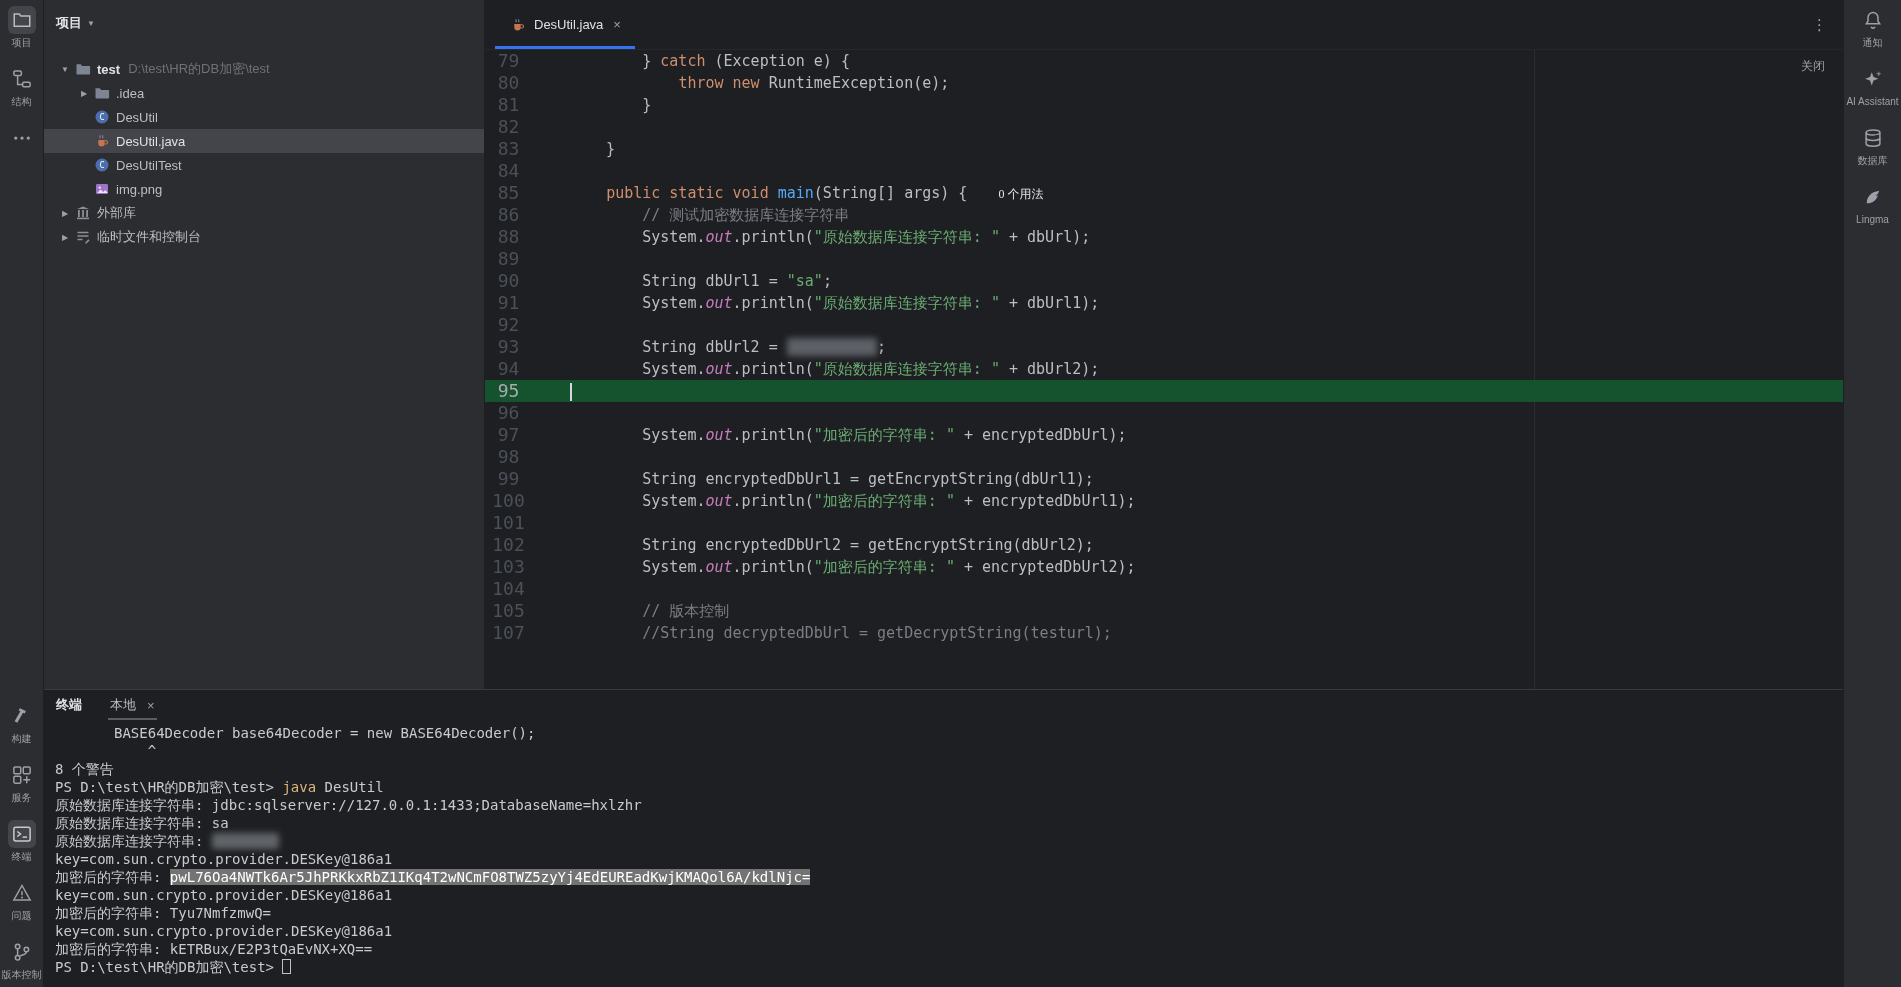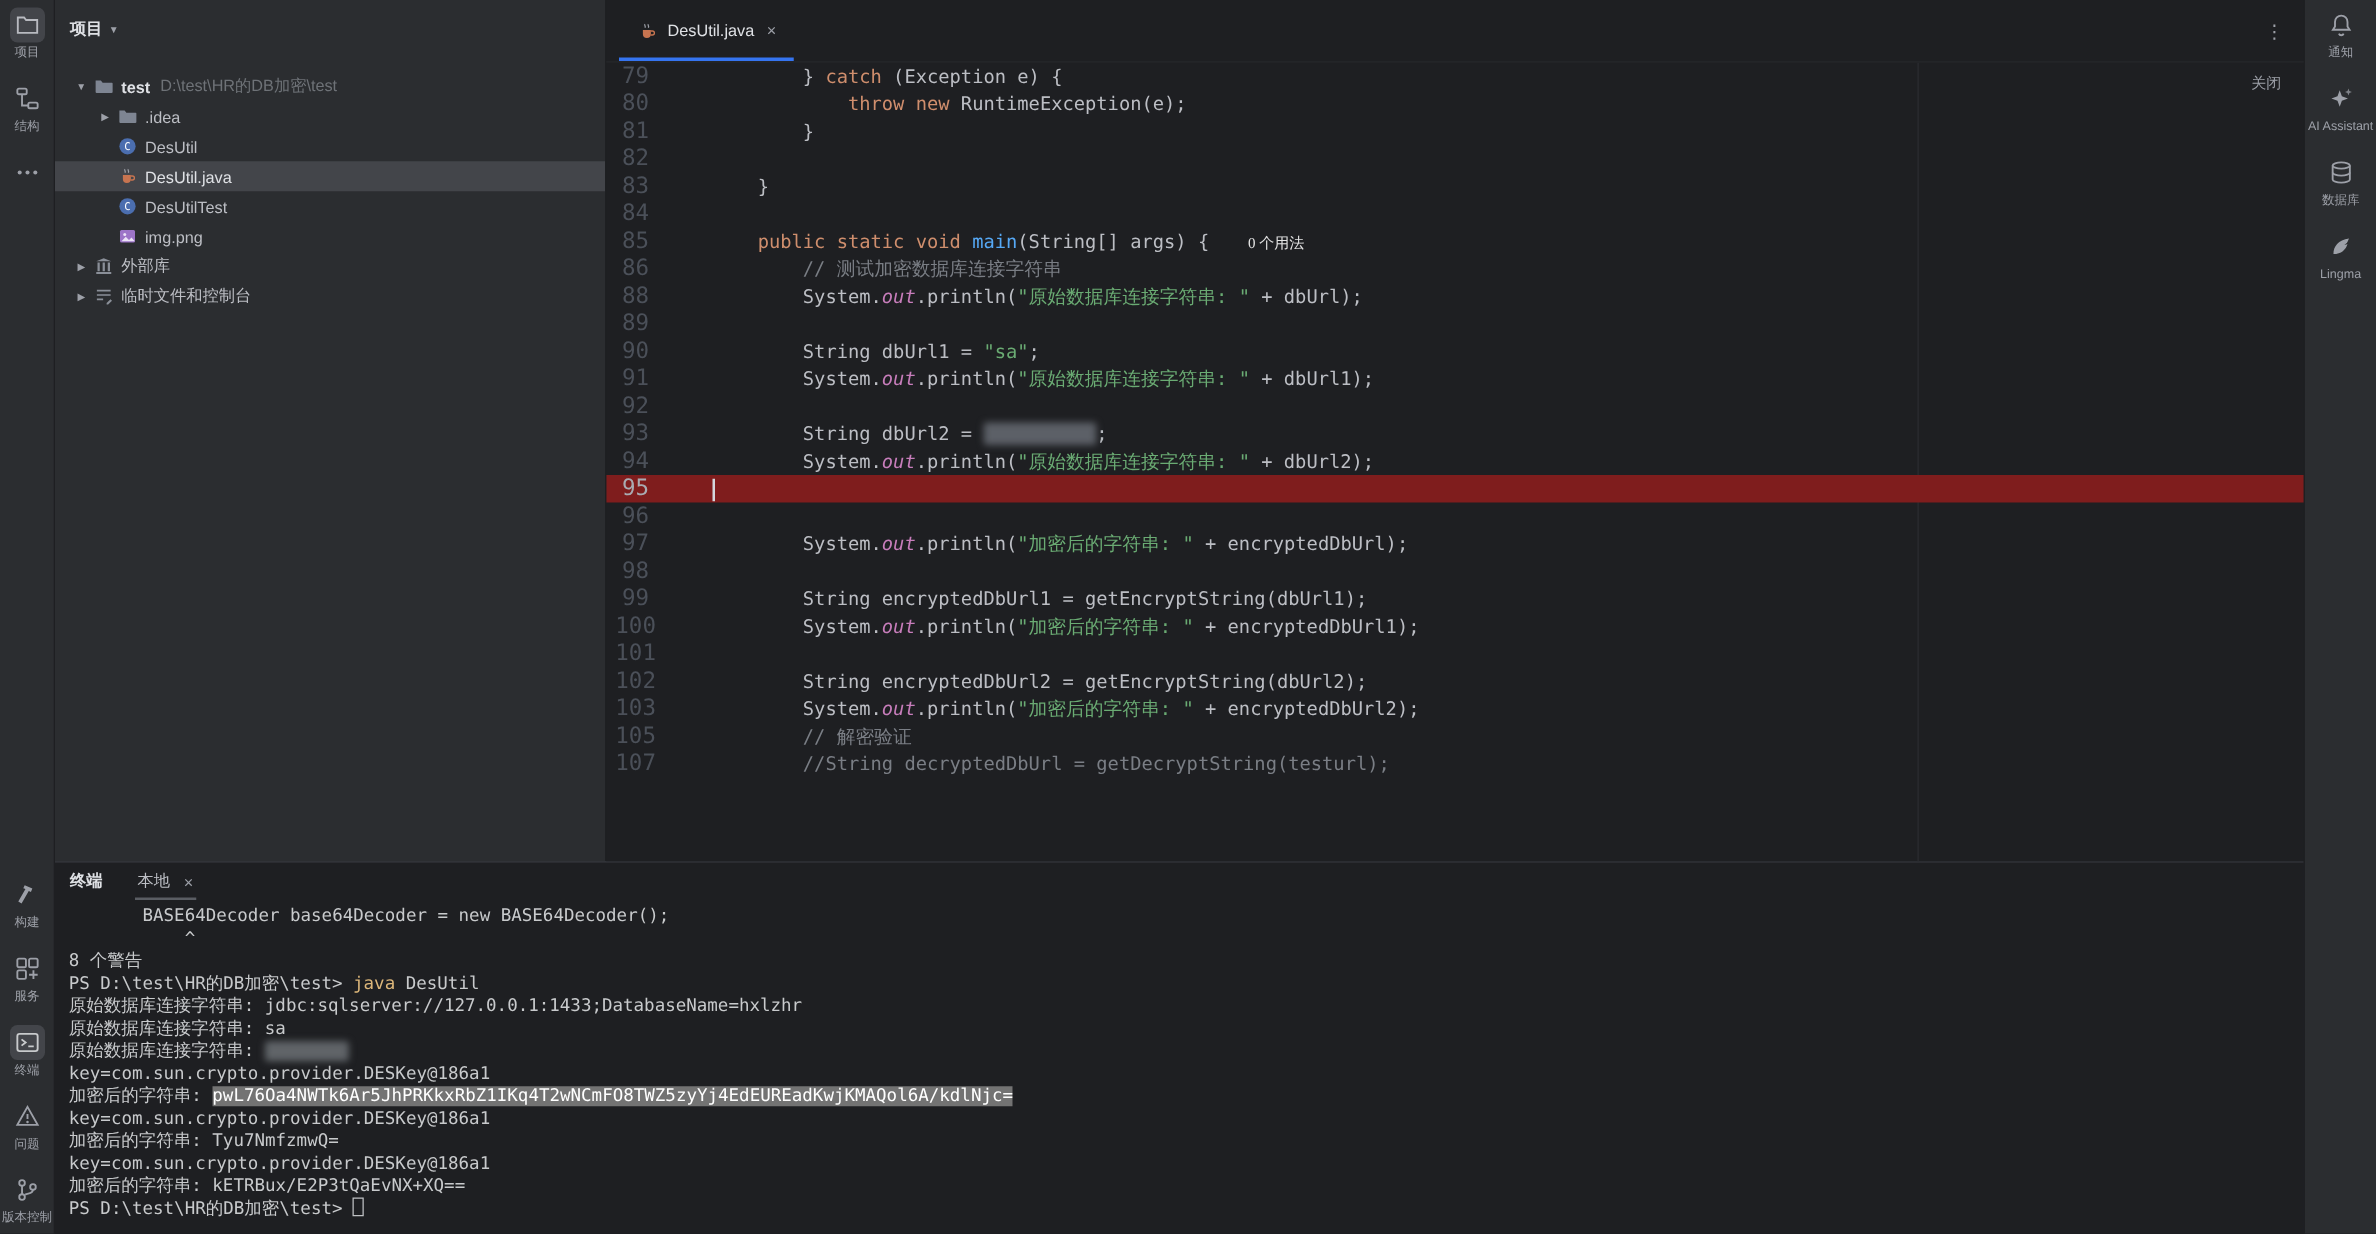--- a/index.html
+++ b/index.html
@@ -42,21 +42,21 @@
   .tab{display:flex;align-items:center;gap:7px;padding:0 14px;height:100%;color:#dfe1e5;
     box-shadow:inset 0 -3px 0 #3574f0;cursor:pointer}
   .tab-close{color:#9da0a8;margin-left:3px;font-size:13px}
   .tab-more{position:absolute;right:16px;top:50%;transform:translateY(-50%);color:#9da0a8;font-size:15px;cursor:pointer}
   .editor-close-link{position:absolute;top:58px;right:18px;color:#9da0a8;font-size:12px;z-index:4;cursor:pointer}
 
   .code{flex:1;position:relative;overflow:hidden;
     font-family:"DejaVu Sans Mono","Liberation Mono",monospace;font-size:15px;line-height:22px}
   .guide{position:absolute;left:1049px;top:0;bottom:0;width:1px;background:#2b2d30;z-index:0}
   .cline{display:flex;height:22px;white-space:pre;position:relative;z-index:1}
-  .cline.current{background:#7f1d1d}
+  .cline.current{background:#14532d}
   .lnum{width:85px;flex:none;text-align:center;padding-right:38px;color:#4b5059;font-size:18px;line-height:22px}
   .cline.current .lnum{color:#a9abb2}
   .ctext{white-space:pre}
   .tok-d{color:#bcbec4}
   .tok-k{color:#cf8e6d}
   .tok-s{color:#6aab73}
   .tok-c{color:#7a7e85}
   .tok-m{color:#56a8f5}
   .tok-f{color:#c77dbb;font-style:italic}
   .tok-bl{color:transparent;background:#5c6067;filter:blur(3px);border-radius:2px}
@@ -297,21 +297,22 @@
             <div class="cline"><span class="lnum">94</span><span class="ctext"><span class="tok-d">        System.</span><span class="tok-f">out</span><span class="tok-d">.println(</span><span class="tok-s">"原始数据库连接字符串: "</span><span class="tok-d"> + dbUrl2);</span></span></div>
             <div class="cline current"><span class="lnum">95</span><span class="ctext"><span class="caret-bar"></span></span></div>
             <div class="cline"><span class="lnum">96</span></div>
             <div class="cline"><span class="lnum">97</span><span class="ctext"><span class="tok-d">        System.</span><span class="tok-f">out</span><span class="tok-d">.println(</span><span class="tok-s">"加密后的字符串: "</span><span class="tok-d"> + encryptedDbUrl);</span></span></div>
             <div class="cline"><span class="lnum">98</span><span class="ctext"></span></div>
             <div class="cline"><span class="lnum">99</span><span class="ctext"><span class="tok-d">        String encryptedDbUrl1 = getEncryptString(dbUrl1);</span></span></div>
             <div class="cline"><span class="lnum">100</span><span class="ctext"><span class="tok-d">        System.</span><span class="tok-f">out</span><span class="tok-d">.println(</span><span class="tok-s">"加密后的字符串: "</span><span class="tok-d"> + encryptedDbUrl1);</span></span></div>
             <div class="cline"><span class="lnum">101</span><span class="ctext"></span></div>
             <div class="cline"><span class="lnum">102</span><span class="ctext"><span class="tok-d">        String encryptedDbUrl2 = getEncryptString(dbUrl2);</span></span></div>
             <div class="cline"><span class="lnum">103</span><span class="ctext"><span class="tok-d">        System.</span><span class="tok-f">out</span><span class="tok-d">.println(</span><span class="tok-s">"加密后的字符串: "</span><span class="tok-d"> + encryptedDbUrl2);</span></span></div>
-            <div class="cline"><span class="lnum">105</span><span class="ctext"><span class="tok-c">        // 解密验证</span></span></div>
+            <div class="cline"><span class="lnum">104</span><span class="ctext"></span></div>
+            <div class="cline"><span class="lnum">105</span><span class="ctext"><span class="tok-c">        // 版本控制</span></span></div>
             <div class="cline"><span class="lnum">107</span><span class="ctext"><span class="tok-c">        //String decryptedDbUrl = getDecryptString(testurl);</span></span></div>
           </div>
         <span class="editor-close-link">关闭</span>
       </section>
 
     </div>
 
     <section class="terminal">
       <div class="term-header">
         <span class="term-title">终端</span>

